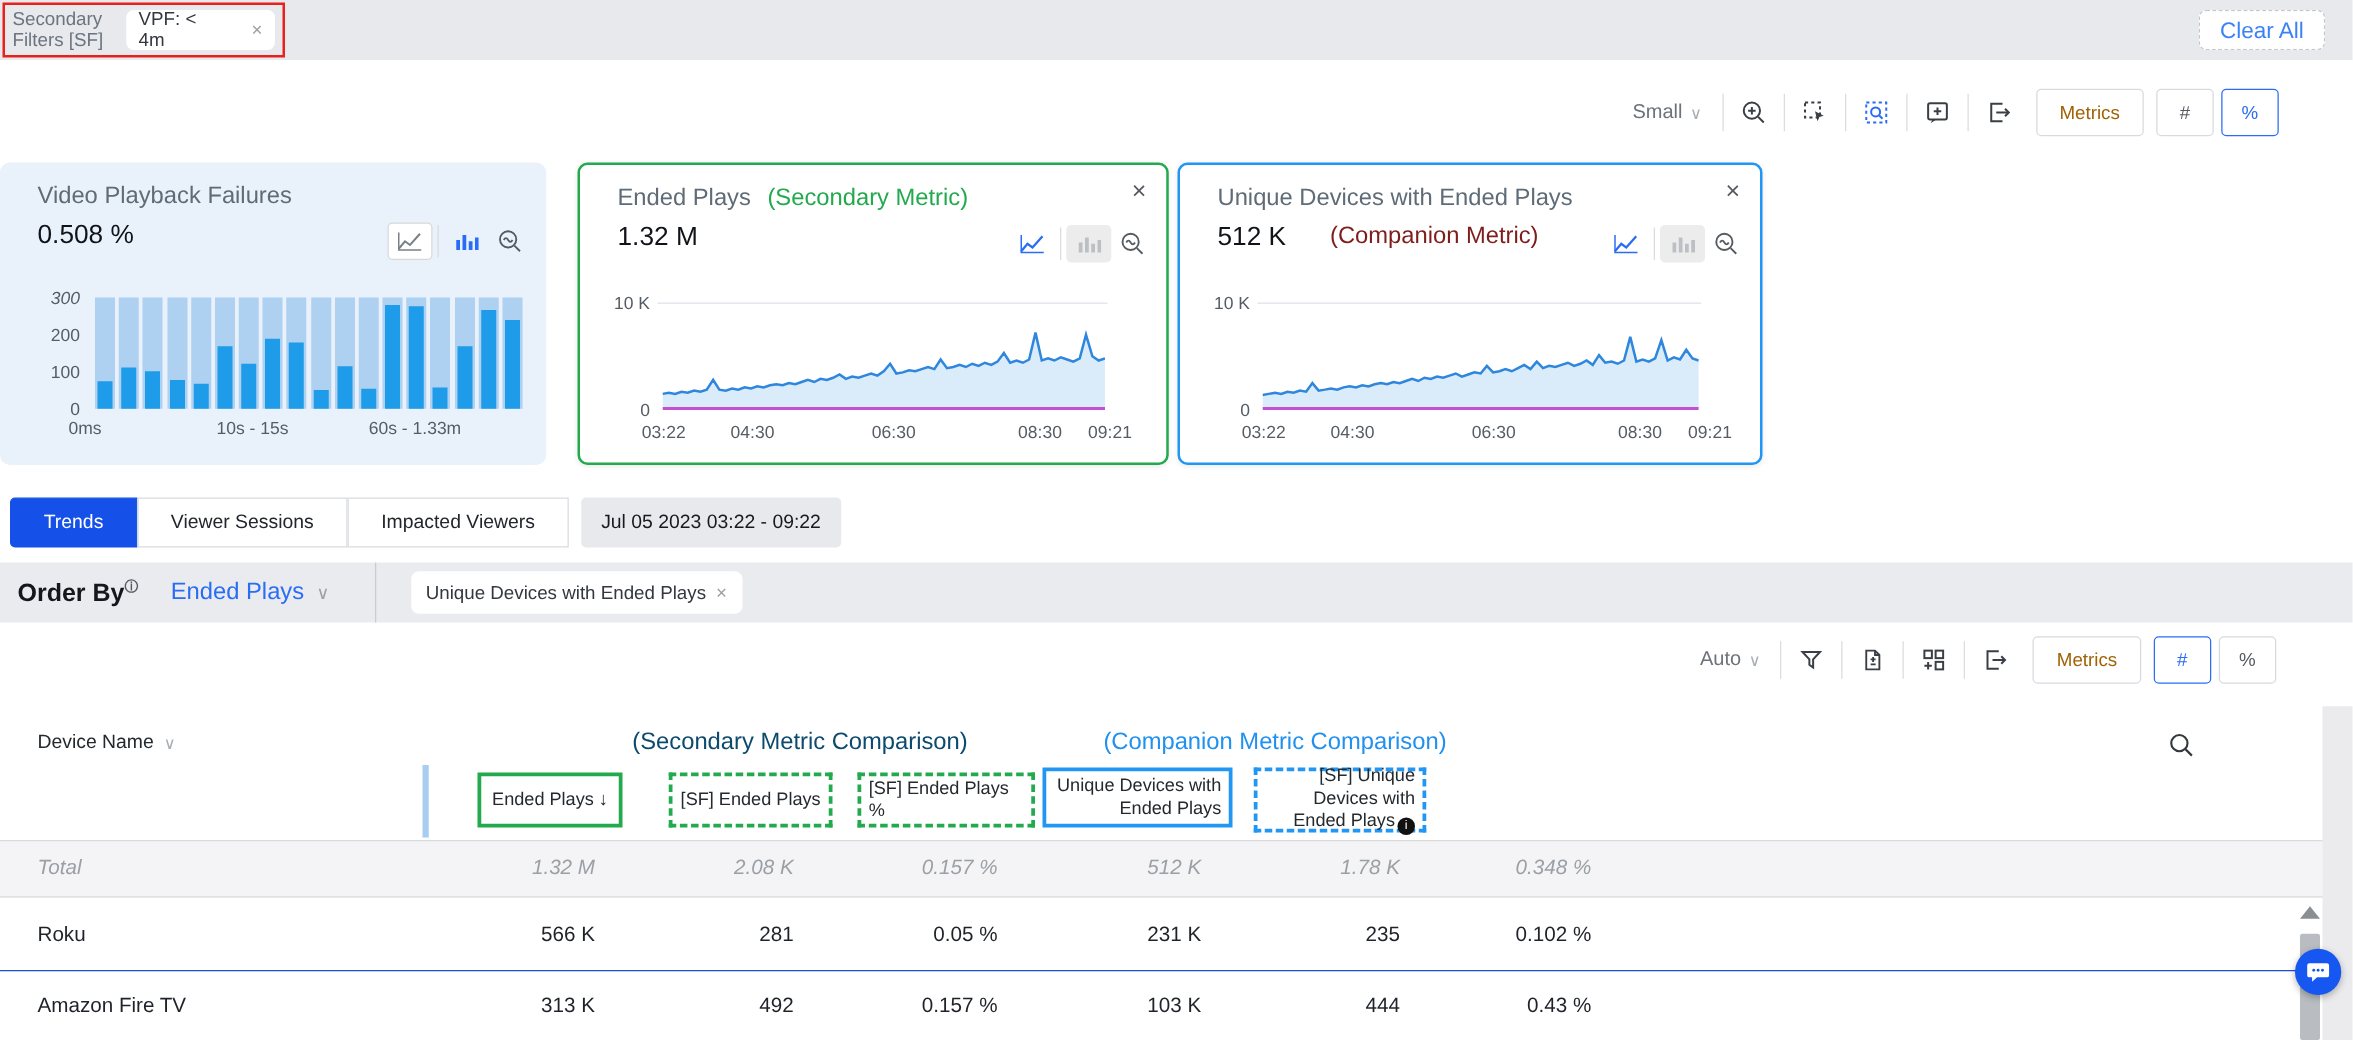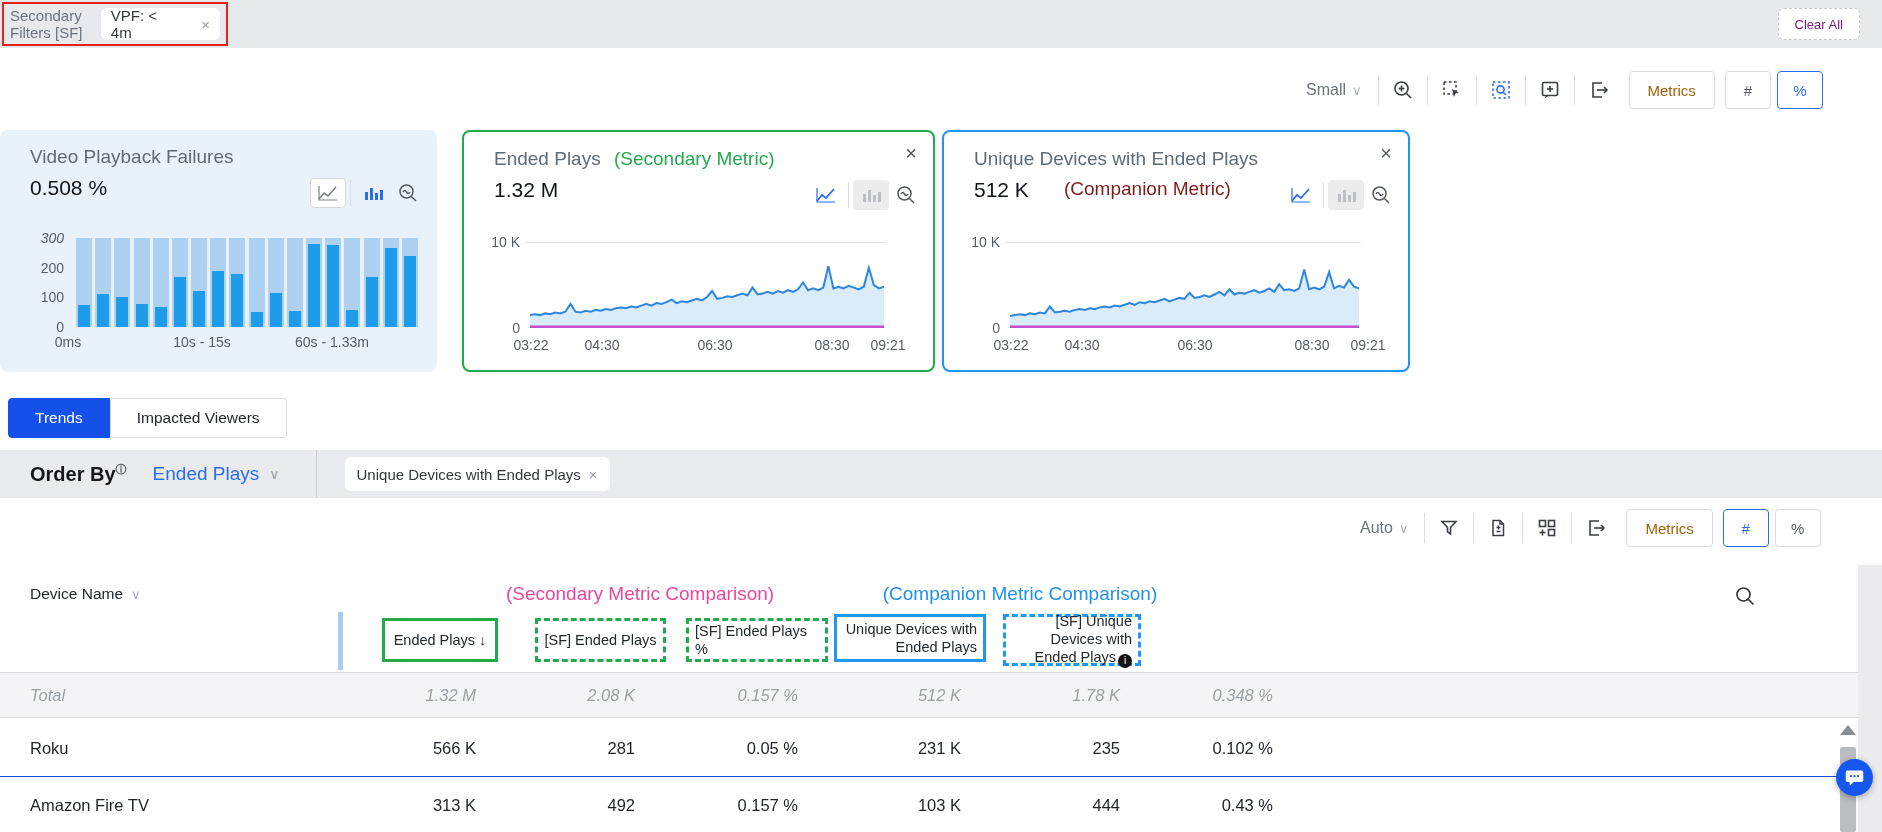--- a/index.html
+++ b/index.html
@@ -10,21 +10,21 @@
   }
   
   .topbar { position:absolute; left:0; top:0; width:1882px; height:48px; background:#e7e9ec;padding-left:46px; }
   .sf-box { position:absolute; left:2px; top:2px; width:226px; height:44px;
     border:2px solid #e8211c; display:flex; align-items:center; gap:8px; padding:0 6px; }
   .sf-label { font-size:15px; line-height:1.15; color:#6b7480; width:86px; }
   .sf-chip { background:#fff; border-radius:6px; height:32px; display:flex; align-items:center;
     gap:23px; padding:0 10px; font-size:15px; color:#33383e; }
   .chip-x { color:#9aa0a6; font-size:15px; cursor:pointer; }
   .clear-all { position:absolute; right:22px; top:8px; height:32px; padding:0 16px;
-    background:#fff; border:1px dashed #c3c7cc; border-radius:6px; font-size:13px; color:#701a75;
+    background:#fff; border:1px dashed #c3c7cc; border-radius:6px; font-size:18px; color:#3b82f6;
     display:flex; align-items:center;margin-left:36px; }
   
   .toolbar { position:absolute; display:flex; align-items:center; height:40px; }
   .toolbar1 { top:70px; left:1296px; }
   .toolbar2 { top:508px; left:1350px; }
   .size-dd { font-size:16px; color:#6d737b; display:flex; align-items:center; gap:6px; padding:0 10px; }
   .chev { color:#a7adb4; font-size:13px; }
   .tb-sep { width:1px; height:30px; background:#d9dce0; margin:0 6px; }
   .tb-icon { width:36px; height:34px; display:flex; align-items:center; justify-content:center;
     color:#3a3f45; }
@@ -65,33 +65,33 @@
   .tabs { position:absolute; left:8px; top:398px; display:flex; height:40px; }
   .tab { height:40px; display:flex; align-items:center; justify-content:center; font-size:15.5px;
     background:#fff; border:1px solid #d8dbe0; color:#23272d; padding:0 26px; }
   .tab.active { background:#1551e8; border-color:#1551e8; color:#fff; border-radius:4px 0 0 4px; }
   .tab:last-of-type { border-radius:0 4px 4px 0; }
   .date-chip { height:40px; margin-left:10px; background:#e7e9ec; border-radius:4px;
     display:flex; align-items:center; padding:0 16px; font-size:15.5px; color:#16191d; }
   
   .orderbar { position:absolute; left:0; top:450px; width:1882px; height:48px; background:#e9ebee;
     display:flex; align-items:center; }
-  .ob-label { font-size:20px; font-weight:bold; color:#14181d; margin-left:30px; }
+  .ob-label { font-size:20px; font-weight:bold; color:#14181d; margin-left:14px; }
   .ob-info { font-size:11px; color:#555a60; vertical-align:super; }
   .ob-value { font-size:19px; color:#2a6cf5; margin-left:26px; }
   .ob-chev { color:#9aa0a6; font-size:14px; margin-left:10px; }
   .ob-sep { width:1px; height:48px; background:#c9cdd3; margin-left:36px; }
   .ob-chip { background:#fff; border-radius:6px; height:34px; display:flex; align-items:center;
     gap:8px; padding:0 12px; font-size:15px; color:#33383e; margin-left:28px; }
   
   .table-area { position:absolute; left:0; top:565px; width:1882px; height:267px; background:#fff; }
   .dim-header { position:absolute; left:30px; top:20px; font-size:15.5px; color:#24292e;
     display:flex; gap:8px; align-items:center; }
   .tbl-ann { position:absolute; top:18px; font-size:19px; text-align:center; }
-  .tbl-ann.green { left:470px; width:340px; color:#ec4899; }
+  .tbl-ann.green { left:470px; width:340px; color:#0c4a6e; }
   .tbl-ann.blue  { left:820px; width:400px; color:#2191ef; }
   .search-ico { position:absolute; left:1734px; top:20px; color:#33383e; }
   .colbar { position:absolute; left:338px; top:47px; width:5px; height:58px; background:#a8cdf0; }
   .hdr-box { position:absolute; display:flex; align-items:center; justify-content:center;
     font-size:14.5px; color:#24292e; padding:2px 6px; line-height:1.25; }
   .hdr-box.solid-green  { border:3px solid #23a94e; }
   .hdr-box.dashed-green { border:3px dashed #23a94e; }
   .hdr-box.solid-blue   { border:3px solid #2196f3; text-align:right; justify-content:flex-end; }
   .hdr-box.dashed-blue  { border:3px dashed #2196f3; text-align:right; justify-content:flex-end; }
   .info-dot { display:inline-flex; width:14px; height:14px; border-radius:50%; background:#111;
@@ -356,21 +356,23 @@
       <span class="xtick" style="left: 67px; top: 205px;">03:22</span>
       <span class="xtick" style="left: 138px; top: 205px;">04:30</span>
       <span class="xtick" style="left: 251px; top: 205px;">06:30</span>
       <span class="xtick" style="left: 368px; top: 205px;">08:30</span>
       <span class="xtick" style="left: 424px; top: 205px;">09:21</span>
     </div>
 </div>
 
 <div class="tabs">
   <div class="tab active">Trends</div>
+  <div class="tab">Viewer Sessions</div>
   <div class="tab">Impacted Viewers</div>
+  <div class="date-chip">Jul 05 2023 03:22 - 09:22</div>
 </div>
 
 <div class="orderbar">
   <div class="ob-label">
     <span>Order By</span><span class="ob-info">ⓘ</span>
   </div>
   <div class="ob-value">Ended Plays</div>
   <div class="ob-chev">∨</div>
   <div class="ob-sep"></div>
   <div class="ob-chip">

